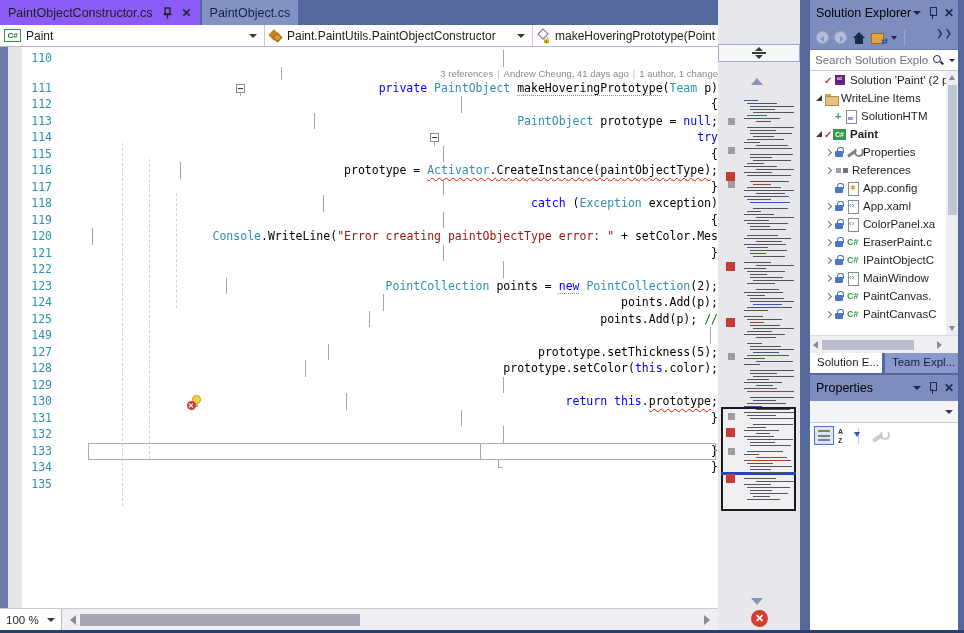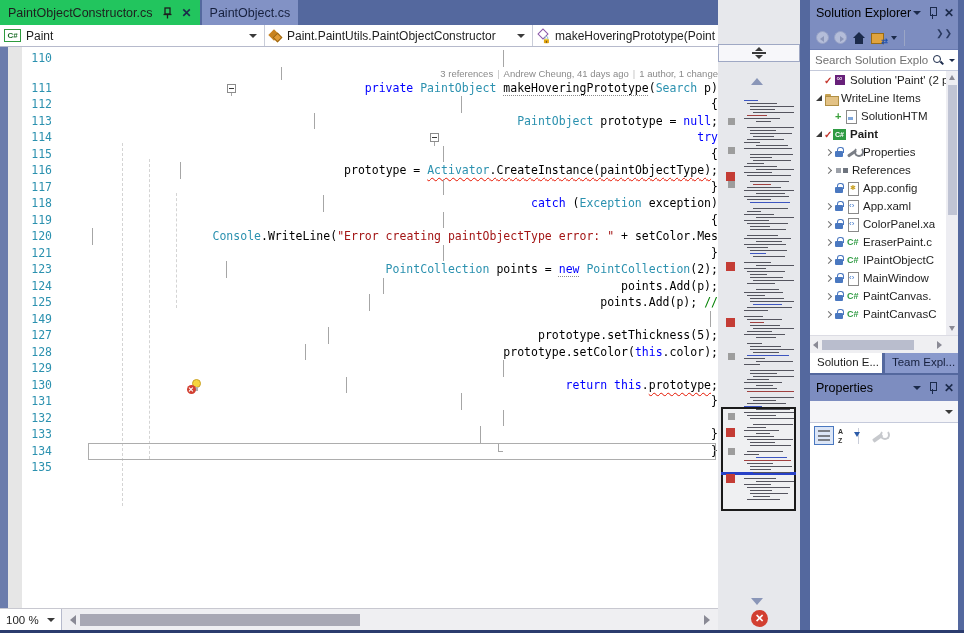--- a/index.html
+++ b/index.html
@@ -3,21 +3,21 @@
 <meta charset="utf-8">
 <style>
   * { margin:0; padding:0; box-sizing:border-box; }
   html,body { width:964px; height:633px; overflow:hidden; }
   body { font-family:"Liberation Sans", sans-serif; }
   .app { position:relative; width:964px; height:633px; background:#54689E; overflow:hidden; }
 
   
   .tabs { position:absolute; left:0; top:0; width:810px; height:25px; background:#54689E; display:flex; }
   .doc-tab { height:25px; display:flex; align-items:center; padding:0 8px; font-size:12.5px; cursor:default; }
-  .doc-tab.active { background:#22c55e; color:#1E1E1E; }
+  .doc-tab.active { background:#8b5cf6; color:#1E1E1E; }
   .doc-tab.inactive { background:#8292C5; color:#16203E; margin-left:2px; }
   .tab-ico { display:inline-flex; margin-left:9px; }
 
   
   .navbar { position:absolute; left:0; top:25px; width:800px; height:22px; background:#FFFFFF; border-bottom:1px solid #B6BACC; display:flex; }
   .nav-combo { display:flex; align-items:center; font-size:12px; color:#1E1E1E; border-right:1px solid #C9CDD9; position:relative; padding:0 4px; }
   .nav-combo .caret { position:absolute; right:7px; top:9px; }
   .caret { width:0; height:0; border-left:4px solid transparent; border-right:4px solid transparent; border-top:4px solid #3A3A3A; }
   .csharp-badge { width:17px; height:13px; background:#FFF; border:1px solid #2E9B3E; color:#1E6F2A; font-size:8px; font-weight:bold; display:flex; align-items:center; justify-content:center; margin-right:5px; }
   .class-glyph { width:13px; height:13px; margin-right:5px; position:relative; }
@@ -233,21 +233,21 @@
           <span class="gl"></span>
           <span class="ol line"></span>
           <span class="lens-text"><span>3 references</span><span class="lens-sep">|</span><span>Andrew Cheung, 41 days ago</span><span class="lens-sep">|</span><span>1 author, 1 change</span></span>
         </div>
         <div class="crow">
           <span class="ln">111</span>
           <span class="gl"></span>
           <span class="ol box">
             <span class="foldbox"></span>
           </span>
-          <span class="codetext"><span class="pl">        </span><span class="kw">private</span><span class="pl"> </span><span class="ty">PaintObject</span><span class="pl"> </span><span class="pl dot">makeHoveringPrototype</span><span class="pl">(</span><span class="ty">Search</span><span class="pl"> p)</span></span>
+          <span class="codetext"><span class="pl">        </span><span class="kw">private</span><span class="pl"> </span><span class="ty">PaintObject</span><span class="pl"> </span><span class="pl dot">makeHoveringPrototype</span><span class="pl">(</span><span class="ty">Team</span><span class="pl"> p)</span></span>
         </div>
         <div class="crow">
           <span class="ln">112</span>
           <span class="gl"></span>
           <span class="ol line"></span>
           <span class="codetext"><span class="pl">        {</span></span>
         </div>
         <div class="crow">
           <span class="ln">113</span>
           <span class="gl"></span>
@@ -296,20 +296,26 @@
           <span class="ln">120</span>
           <span class="gl"></span>
           <span class="ol line"></span>
           <span class="codetext"><span class="pl">                </span><span class="ty">Console</span><span class="pl">.WriteLine(</span><span class="st">"Error creating paintObjectType error: "</span><span class="pl"> + setColor.Mes</span></span>
         </div>
         <div class="crow">
           <span class="ln">121</span>
           <span class="gl"></span>
           <span class="ol line"></span>
           <span class="codetext"><span class="pl">            }</span></span>
+        </div>
+        <div class="crow">
+          <span class="ln">122</span>
+          <span class="gl"></span>
+          <span class="ol line"></span>
+          <span class="codetext"></span>
         </div>
         <div class="crow">
           <span class="ln">123</span>
           <span class="gl"></span>
           <span class="ol line"></span>
           <span class="codetext"><span class="pl">            </span><span class="ty">PointCollection</span><span class="pl"> points = </span><span class="kw dot">new</span><span class="pl"> </span><span class="ty">PointCollection</span><span class="pl">(2);</span></span>
         </div>
         <div class="crow">
           <span class="ln">124</span>
           <span class="gl"></span>

